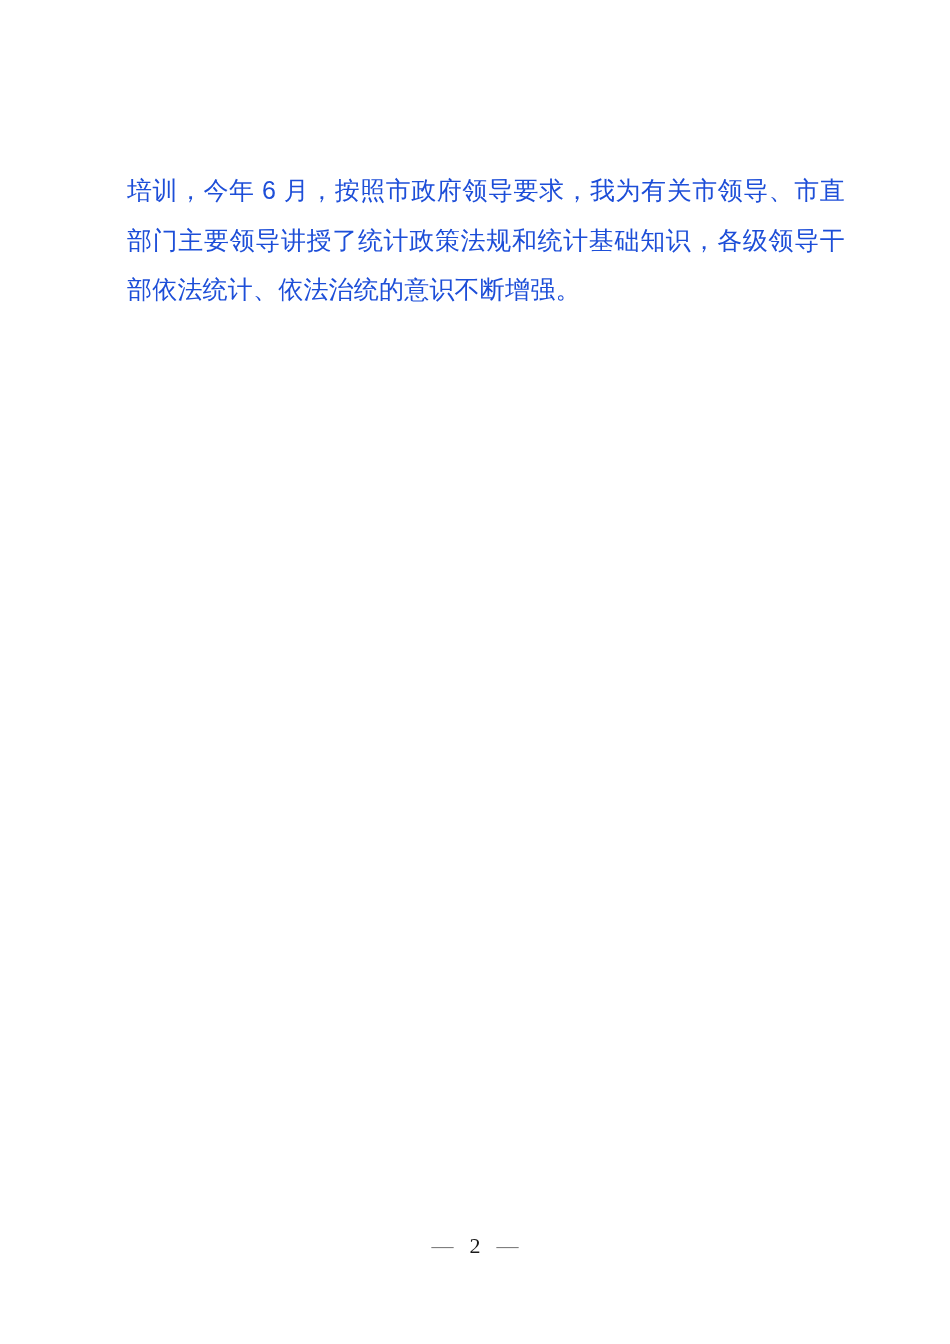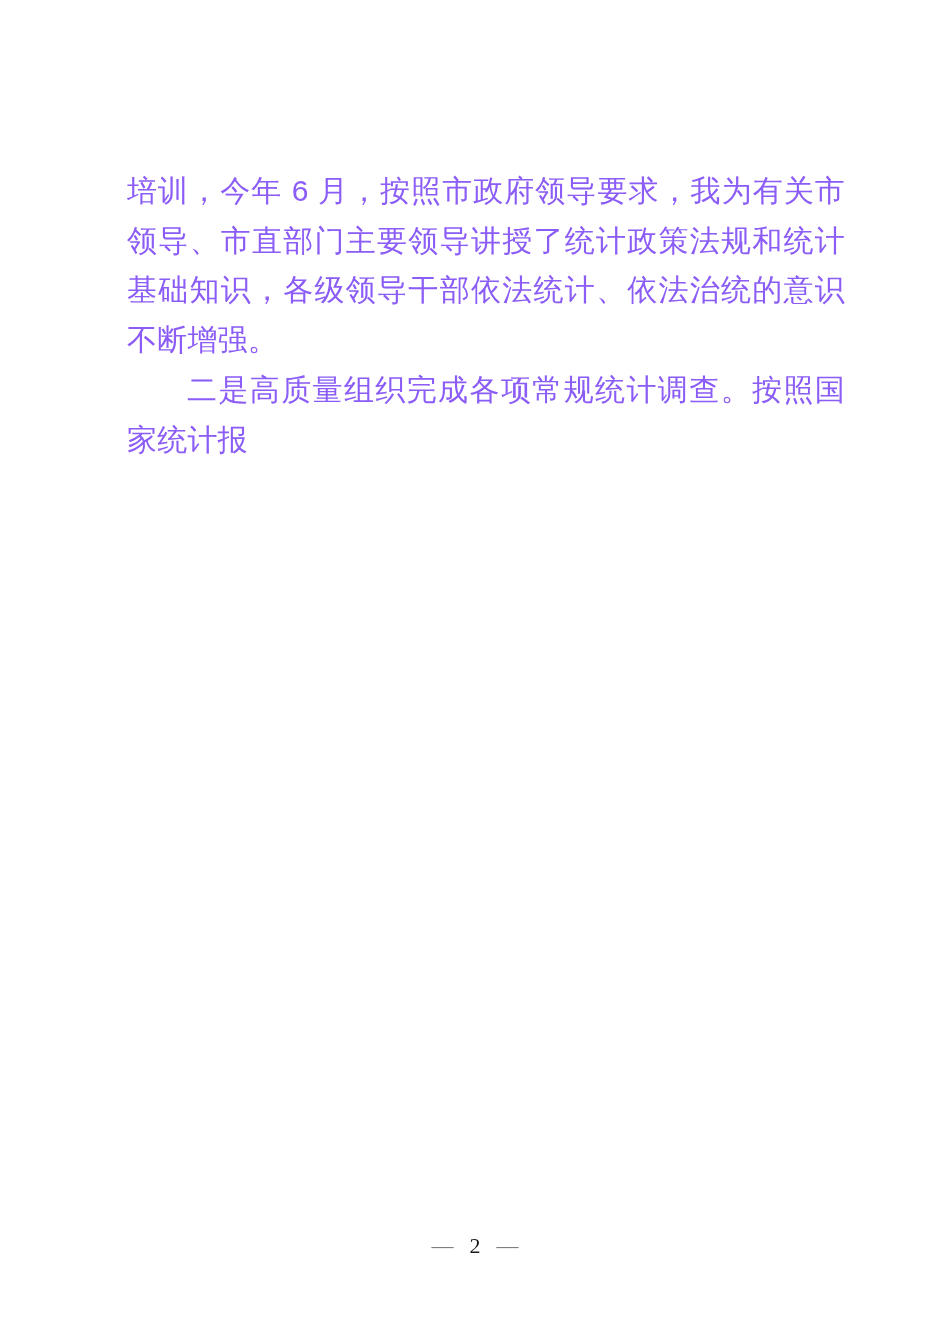--- a/index.html
+++ b/index.html
@@ -13,23 +13,23 @@
     height: 1344px;
     background: #ffffff;
     overflow: hidden;
     font-family: "Liberation Sans", sans-serif;
   }
   .content {
     position: absolute;
     left: 127px;
     top: 166px;
     width: 718px;
-    font-size: 30px;
+    font-size: 25px;
     line-height: 49.7px;
-    color: #8b5cf6;
+    color: #1d4ed8;
     text-align: justify;
     text-justify: inter-ideograph;
     letter-spacing: 0.2px;
     word-break: break-all;
   }
   .content p {
     margin: 0;
     padding: 0;
   }
   .content p.indent {
@@ -56,20 +56,19 @@
     color: #1a1a1a;
   }
 </style>
 </head>
 <body>
 
 <div class="page">
 
   <div class="content">
     <p>培训，今年 6 月，按照市政府领导要求，我为有关市领导、市直部门主要领导讲授了统计政策法规和统计基础知识，各级领导干部依法统计、依法治统的意识不断增强。</p>
-    <p class="indent">二是高质量组织完成各项常规统计调查。按照国家统计报</p>
   </div>
 
   <div class="footer">
     <span class="dash">—</span><span class="num">2</span><span class="dash">—</span>
   </div>
 
 </div>
 
 </body></html>

